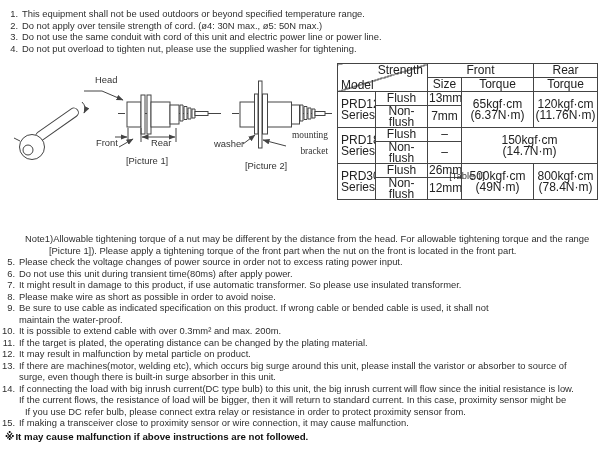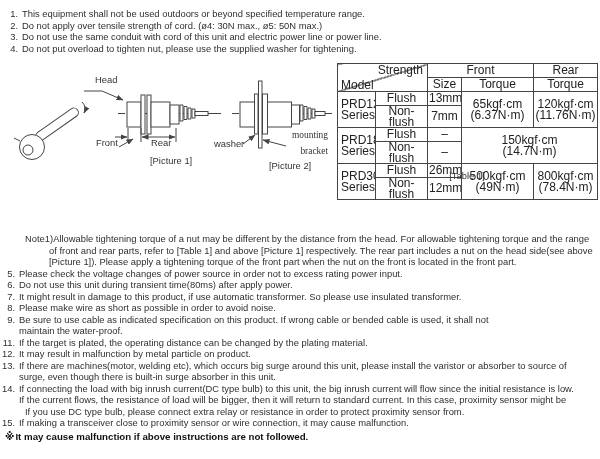--- a/index.html
+++ b/index.html
@@ -20,21 +20,21 @@
   .itemCont{padding-left:19px;justify-content:center;}
   .itemCont2{padding-left:25px;}
   .notes{margin-top:2px;}
   .foot{display:flex;padding-left:5px;margin-top:2px;font-weight:bold;color:#111;font-size:9.7px;line-height:12px;}
   .foot .pre{flex:none;margin-right:1px;}
   
   .figure{position:relative;height:152px;margin-top:4px;}
   .figure svg{position:absolute;left:0;top:0;}
   .flabel{position:absolute;white-space:nowrap;color:#333;}
   .flabel.center{text-align:right;white-space:normal;line-height:16px;font-family:Liberation Serif, serif;}
-  .fcap{position:absolute;color:#333;margin-left:24px;}
+  .fcap{position:absolute;color:#333;}
   
   .ttab{position:absolute;left:337px;top:5px;width:260px;border-collapse:collapse;
         table-layout:fixed;font-size:12px;color:#222;line-height:10.5px;}
   .ttab td{border:1px solid #444;text-align:center;padding:0 1px;height:13px;overflow:hidden;}
   .ttab td.model{text-align:left;padding-left:3px;}
   .t2{display:block;text-align:center;}
   .diag{position:relative;padding:0;
     background:linear-gradient(to bottom right,transparent calc(50% - 0.6px),#444 calc(50% - 0.6px),#444 calc(50% + 0.6px),transparent calc(50% + 0.6px));}
   .diag .dstr{position:absolute;top:1px;right:4px;}
   .diag .dmod{position:absolute;bottom:1px;left:3px;}
@@ -200,23 +200,20 @@
   </tbody>
     </table>
   <div class="tcap">[Table 1]</div>
 </div>
 
 <div class="notes">
   <div class="ln noteL1">
       <span class="txt">Note1)Allowable tightening torque of a nut may be different by the distance from the head. For allowable tightening torque and the range</span>
     </div>
   <div class="ln noteCont">
-      <span class="txt">of front and rear parts, refer to [Table 1] and above [Picture 1] respectively. The rear part includes a nut on the head side(see above</span>
-    </div>
-  <div class="ln noteCont">
       <span class="txt">[Picture 1]). Please apply a tightening torque of the front part when the nut on the front is located in the front part.</span>
     </div>
 </div>
 
 <div class="mainlist">
   <div class="ln">
       <span class="num">5.</span>
       <span class="txt">Please check the voltage changes of power source in order not to excess rating power input.</span>
     </div>
   <div class="ln">
@@ -232,20 +229,24 @@
       <span class="txt">Please make wire as short as possible in order to avoid noise.</span>
     </div>
   <div class="ln">
       <span class="num">9.</span>
       <span class="txt">Be sure to use cable as indicated specification on this product. If wrong cable or bended cable is used, it shall not</span>
     </div>
   <div class="ln itemCont">
       <span class="txt">maintain the water-proof.</span>
     </div>
   <div class="ln">
+      <span class="num">10.</span>
+      <span class="txt">It is possible to extend cable with over 0.3mm² and max. 200m.</span>
+    </div>
+  <div class="ln">
       <span class="num">11.</span>
       <span class="txt">If the target is plated, the operating distance can be changed by the plating material.</span>
     </div>
   <div class="ln">
       <span class="num">12.</span>
       <span class="txt">It may result in malfunction by metal particle on product.</span>
     </div>
   <div class="ln">
       <span class="num">13.</span>
       <span class="txt">If there are machines(motor, welding etc), which occurs big surge around this unit, please install the varistor or absorber to source of</span>
@@ -254,21 +255,21 @@
       <span class="txt">surge, even though there is built-in surge absorber in this unit.</span>
     </div>
   <div class="ln">
       <span class="num">14.</span>
       <span class="txt">If connecting the load with big inrush current(DC type bulb) to this unit, the big inrush current will flow since the initial resistance is low.</span>
     </div>
   <div class="ln itemCont">
       <span class="txt">If the current flows, the resistance of load will be bigger, then it will return to standard current. In this case, proximity sensor might be</span>
     </div>
   <div class="ln itemCont2">
-      <span class="txt">If you use DC type bulb, please connect extra relay or resistance in order to protect proximity sensor from.</span>
+      <span class="txt">If you use DC refer bulb, please connect extra relay or resistance in order to protect proximity sensor from.</span>
     </div>
   <div class="ln">
       <span class="num">15.</span>
       <span class="txt">If making a transceiver close to proximity sensor or wire connection, it may cause malfunction.</span>
     </div>
 </div>
 
 <div class="foot">
   <span class="pre">※</span>
   <span>It may cause malfunction if above instructions are not followed.</span>

